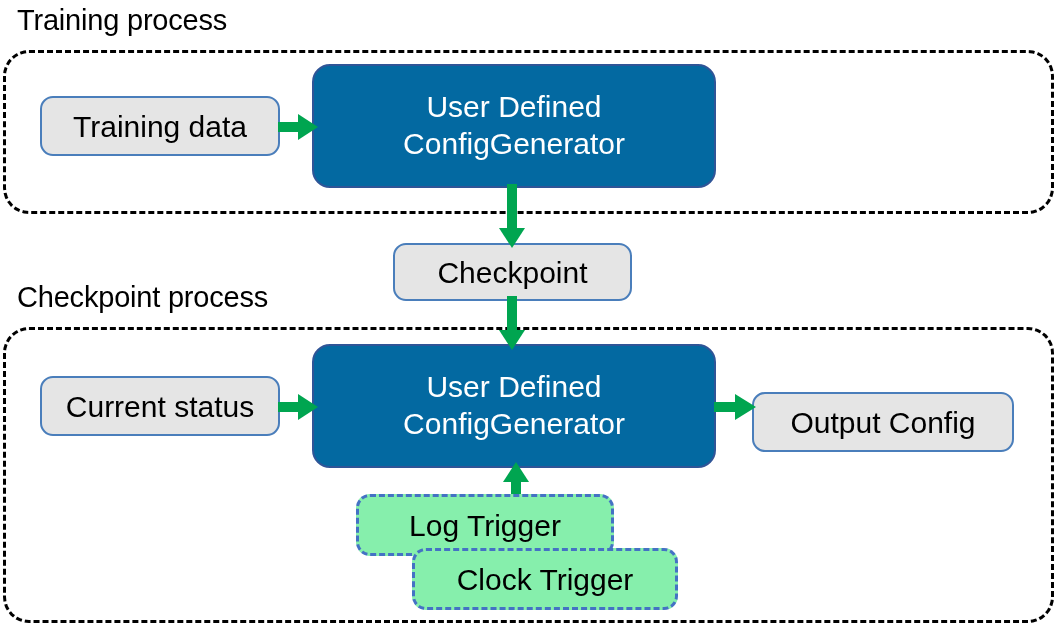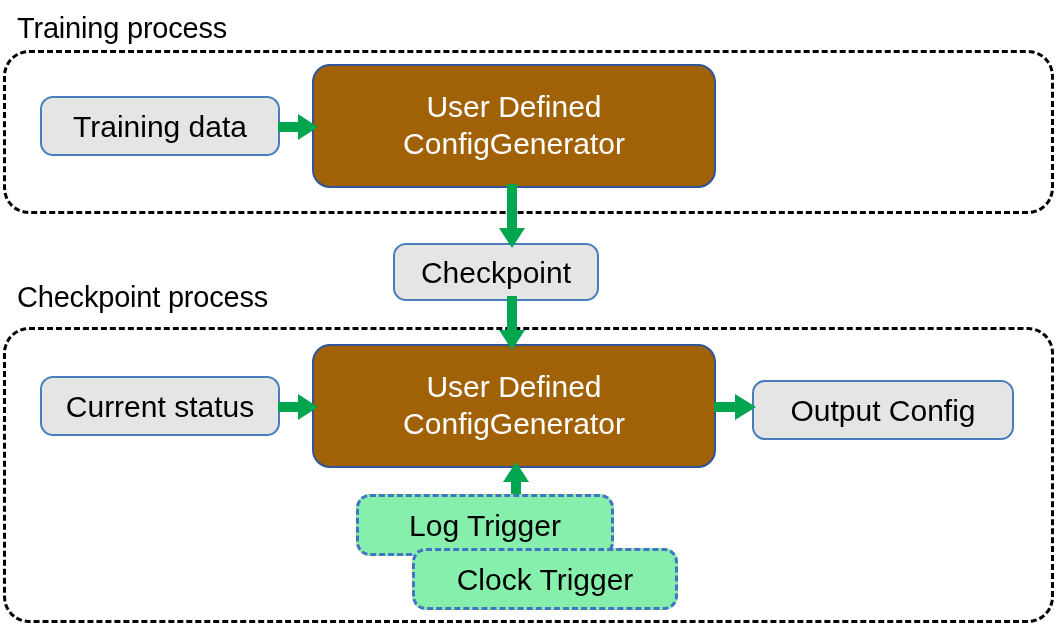--- a/index.html
+++ b/index.html
@@ -20,21 +20,21 @@
 
   
   .section-label {
     position: absolute;
     font-size: 29px;
     line-height: 1;
     color: #000000;
     white-space: nowrap;
     letter-spacing: -0.2px;
   }
-  #label-training { left: 17px; top: 14px; }
+  #label-training { left: 17px; top: 6px; }
   #label-inference { left: 17px; top: 283px; }
 
   
   .process-container {
     position: absolute;
     border: 3px dashed #000000;
     border-radius: 26px;
     background: transparent;
     box-sizing: border-box;
   }
@@ -50,29 +50,29 @@
     border-radius: 13px;
     display: flex;
     align-items: center;
     justify-content: center;
     color: #000000;
     font-size: 30px;
     line-height: 1.1;
     white-space: nowrap;
   }
   #node-training-data { left: 40px;  top: 96px;  width: 240px; height: 60px; }
-  #node-checkpoint    { left: 393px; top: 243px; width: 206px; height: 58px; }
+  #node-checkpoint    { left: 393px; top: 243px; width: 239px; height: 58px; }
   #node-current-status{ left: 40px;  top: 376px; width: 240px; height: 60px; }
-  #node-output-config { left: 752px; top: 380px; width: 262px; height: 60px; }
+  #node-output-config { left: 752px; top: 392px; width: 262px; height: 60px; }
 
   
   .node-blue {
     position: absolute;
     box-sizing: border-box;
-    background: #a16207;
+    background: #0369a1;
     border: 2px solid #2F5597;
     border-radius: 18px;
     display: flex;
     flex-direction: column;
     align-items: center;
     justify-content: center;
     color: #ffffff;
     font-size: 30px;
     line-height: 1.22;
     text-align: center;

